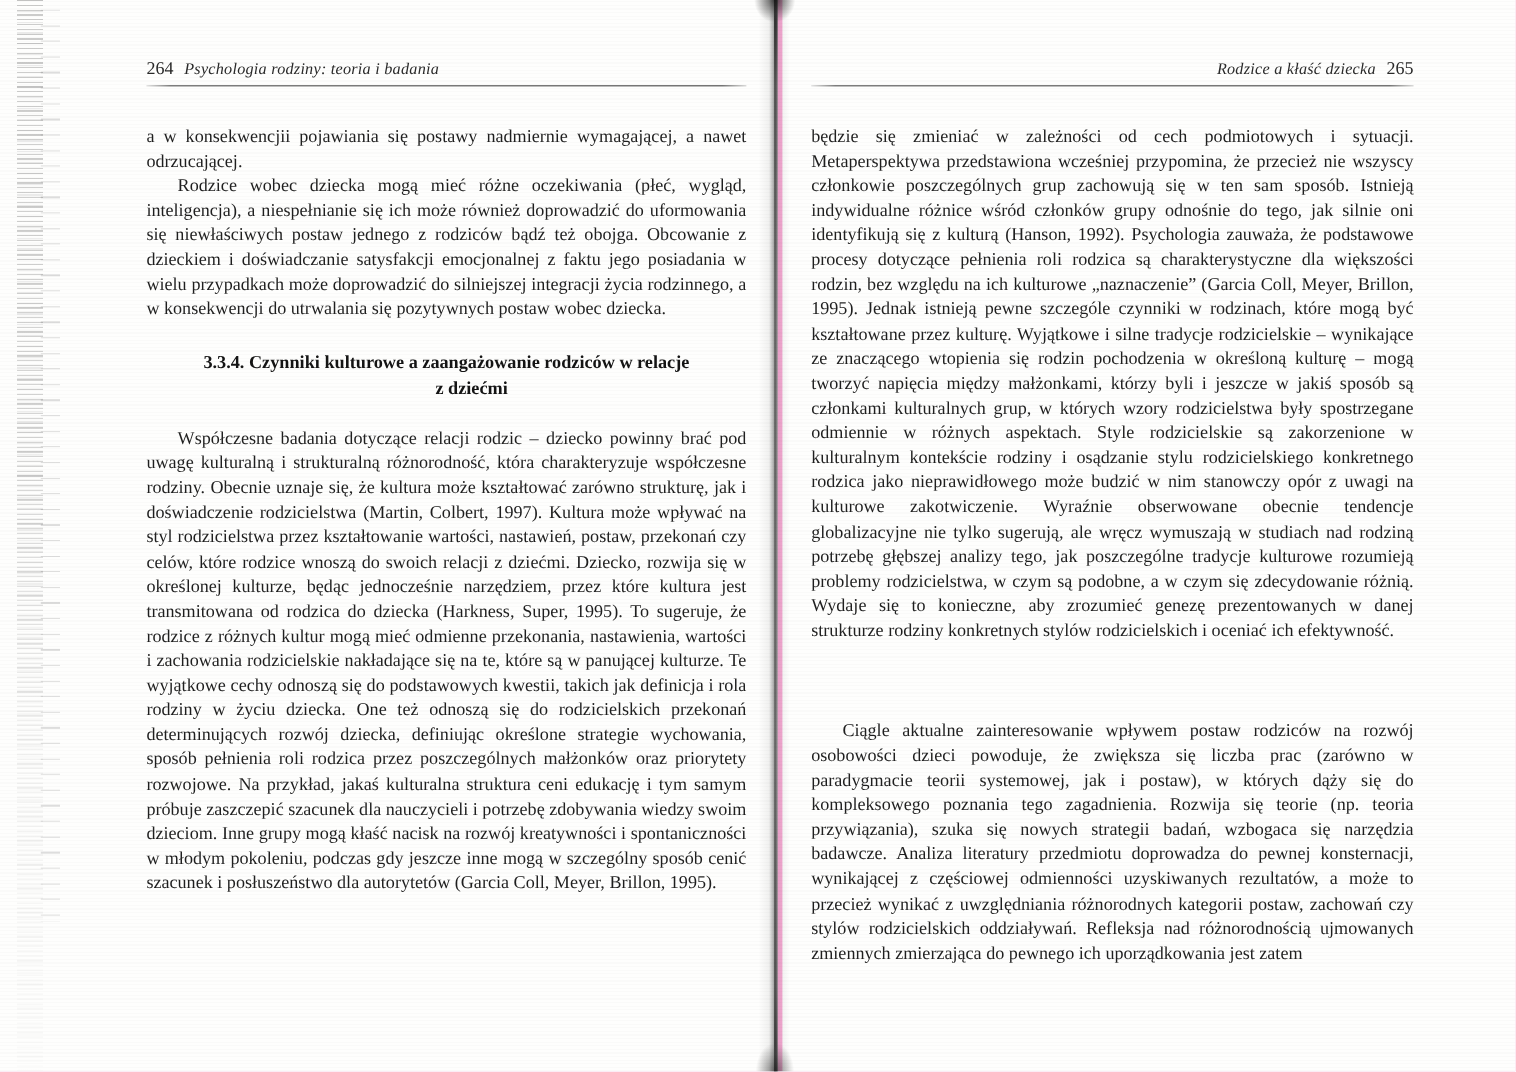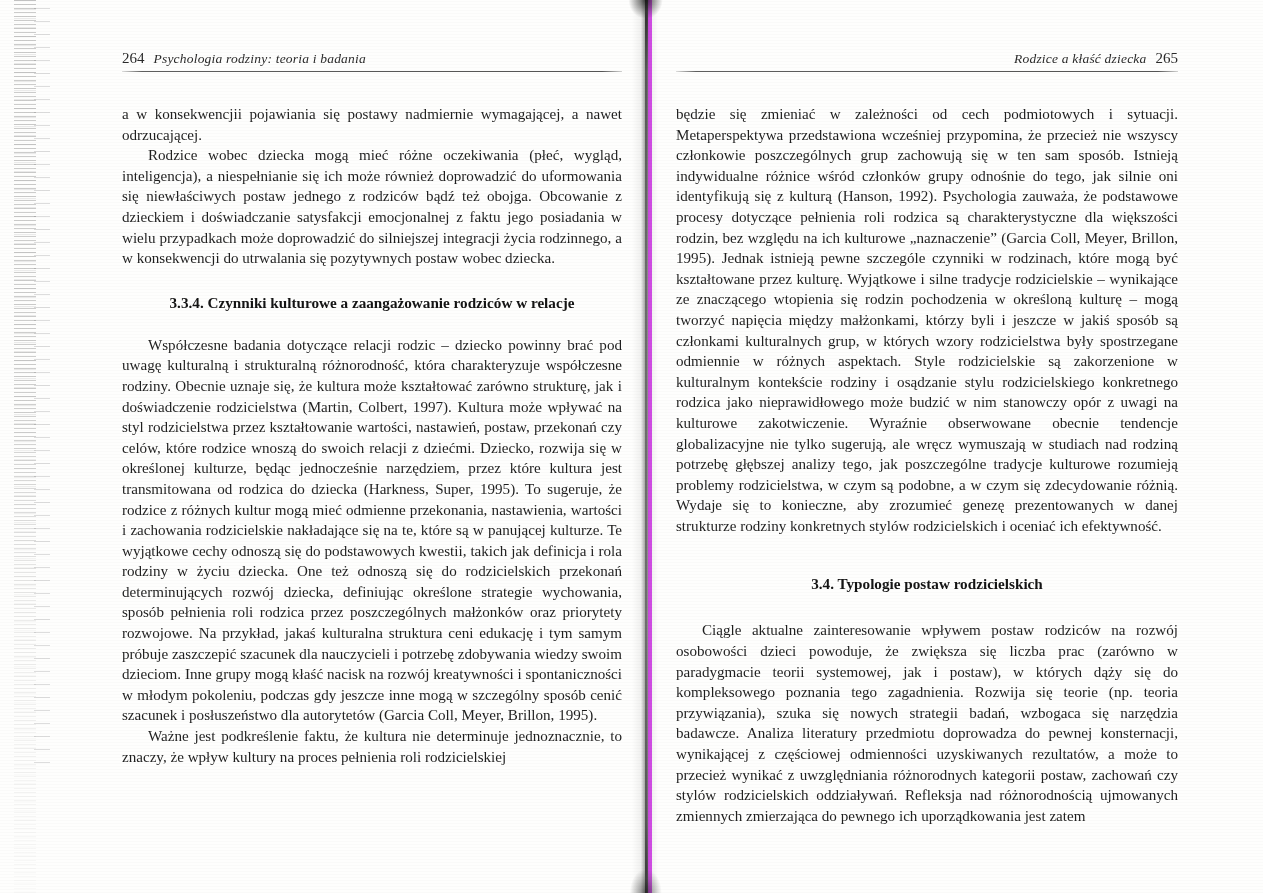--- a/index.html
+++ b/index.html
@@ -13,21 +13,21 @@
     position: relative;
     overflow: hidden;
     font-family: "Liberation Serif", "DejaVu Serif", serif;
     color: #1b1b1b;
   }
 
   
   #scan-sheet {
     position: absolute;
     inset: 0;
-    background: #d946ef;
+    background: #f9a8d4;
   }
 
   
   .page-paper {
     position: absolute;
     top: 0;
     bottom: 0;
     background: #fefefd;
   }
   #page-left-paper  { left: 0px;   width: 648px; }
@@ -228,40 +228,39 @@
     <div class="head-rule"></div>
 
     <div class="body-area">
       <p class="para flush">a w konsekwencjii pojawiania się postawy nadmiernie wymagającej, a nawet odrzucającej.</p>
       <p class="para indent">Rodzice wobec dziecka mogą mieć różne oczekiwania (płeć, wygląd, inteligencja), a niespełnianie się ich może również doprowadzić do uformowania się niewłaściwych postaw jednego z rodziców bądź też obojga. Obcowanie z dzieckiem i doświadczanie satysfakcji emocjonalnej z faktu jego posiadania w wielu przypadkach może doprowadzić do silniejszej integracji życia rodzinnego, a w konsekwencji do utrwalania się pozytywnych postaw wobec dziecka.</p>
 
       <div class="gap-before-heading"></div>
       <h3 class="section-heading">
         <span>3.3.4.</span>
         <span>Czynniki kulturowe a zaangażowanie rodziców w relacje</span>
+        <span class="cont-line">z dziećmi</span>
       </h3>
       <div class="gap-after-heading"></div>
 
       <p class="para indent">Współczesne badania dotyczące relacji rodzic – dziecko powinny brać pod uwagę kulturalną i strukturalną różnorodność, która charakteryzuje współczesne rodziny. Obecnie uznaje się, że kultura może kształtować zarówno strukturę, jak i doświadczenie rodzicielstwa (Martin, Colbert, 1997). Kultura może wpływać na styl rodzicielstwa przez kształtowanie wartości, nastawień, postaw, przekonań czy celów, które rodzice wnoszą do swoich relacji z dziećmi. Dziecko, rozwija się w określonej kulturze, będąc jednocześnie narzędziem, przez które kultura jest transmitowana od rodzica do dziecka (Harkness, Super, 1995). To sugeruje, że rodzice z różnych kultur mogą mieć odmienne przekonania, nastawienia, wartości i zachowania rodzicielskie nakładające się na te, które są w panującej kulturze. Te wyjątkowe cechy odnoszą się do podstawowych kwestii, takich jak definicja i rola rodziny w życiu dziecka. One też odnoszą się do rodzicielskich przekonań determinujących rozwój dziecka, definiując określone strategie wychowania, sposób pełnienia roli rodzica przez poszczególnych małżonków oraz priorytety rozwojowe. Na przykład, jakaś kulturalna struktura ceni edukację i tym samym próbuje zaszczepić szacunek dla nauczycieli i potrzebę zdobywania wiedzy swoim dzieciom. Inne grupy mogą kłaść nacisk na rozwój kreatywności i spontaniczności w młodym pokoleniu, podczas gdy jeszcze inne mogą w szczególny sposób cenić szacunek i posłuszeństwo dla autorytetów (Garcia Coll, Meyer, Brillon, 1995).</p>
-      <p class="para indent">Ważne jest podkreślenie faktu, że kultura nie determinuje jednoznacznie, to znaczy, że wpływ kultury na proces pełnienia roli rodzicielskiej</p>
     </div>
   </div>
 
   <div class="page-col" id="page-right">
 
     <div class="running-head" id="running-head-right">
       <span>Rodzice a kłaść dziecka</span><span class="folio">265</span>
     </div>
     <div class="head-rule"></div>
 
     <div class="body-area">
       <p class="para flush">będzie się zmieniać w zależności od cech podmiotowych i sytuacji. Metaperspektywa przedstawiona wcześniej przypomina, że przecież nie wszyscy członkowie poszczególnych grup zachowują się w ten sam sposób. Istnieją indywidualne różnice wśród członków grupy odnośnie do tego, jak silnie oni identyfikują się z kulturą (Hanson, 1992). Psychologia zauważa, że podstawowe procesy dotyczące pełnienia roli rodzica są charakterystyczne dla większości rodzin, bez względu na ich kulturowe „naznaczenie” (Garcia Coll, Meyer, Brillon, 1995). Jednak istnieją pewne szczególe czynniki w rodzinach, które mogą być kształtowane przez kulturę. Wyjątkowe i silne tradycje rodzicielskie – wynikające ze znaczącego wtopienia się rodzin pochodzenia w określoną kulturę – mogą tworzyć napięcia między małżonkami, którzy byli i jeszcze w jakiś sposób są członkami kulturalnych grup, w których wzory rodzicielstwa były spostrzegane odmiennie w różnych aspektach. Style rodzicielskie są zakorzenione w kulturalnym kontekście rodziny i osądzanie stylu rodzicielskiego konkretnego rodzica jako nieprawidłowego może budzić w nim stanowczy opór z uwagi na kulturowe zakotwiczenie. Wyraźnie obserwowane obecnie tendencje globalizacyjne nie tylko sugerują, ale wręcz wymuszają w studiach nad rodziną potrzebę głębszej analizy tego, jak poszczególne tradycje kulturowe rozumieją problemy rodzicielstwa, w czym są podobne, a w czym się zdecydowanie różnią. Wydaje się to konieczne, aby zrozumieć genezę prezentowanych w danej strukturze rodziny konkretnych stylów rodzicielskich i oceniać ich efektywność.</p>
 
       <div class="gap-before-heading-b"></div>
-      <h3 class="section-heading">3.4. Typologie postaw rodzicielskich</h3>
       <div class="gap-after-heading-b"></div>
 
       <p class="para indent">Ciągle aktualne zainteresowanie wpływem postaw rodziców na rozwój osobowości dzieci powoduje, że zwiększa się liczba prac (zarówno w paradygmacie teorii systemowej, jak i postaw), w których dąży się do kompleksowego poznania tego zagadnienia. Rozwija się teorie (np. teoria przywiązania), szuka się nowych strategii badań, wzbogaca się narzędzia badawcze. Analiza literatury przedmiotu doprowadza do pewnej konsternacji, wynikającej z częściowej odmienności uzyskiwanych rezultatów, a może to przecież wynikać z uwzględniania różnorodnych kategorii postaw, zachowań czy stylów rodzicielskich oddziaływań. Refleksja nad różnorodnością ujmowanych zmiennych zmierzająca do pewnego ich uporządkowania jest zatem</p>
     </div>
   </div>
 
   <div id="binding-gutter"></div>
   <div id="binding-gutter-core"></div>
   <div id="binding-gutter-top-blot"></div>
   <div id="binding-gutter-bottom-blot"></div>

